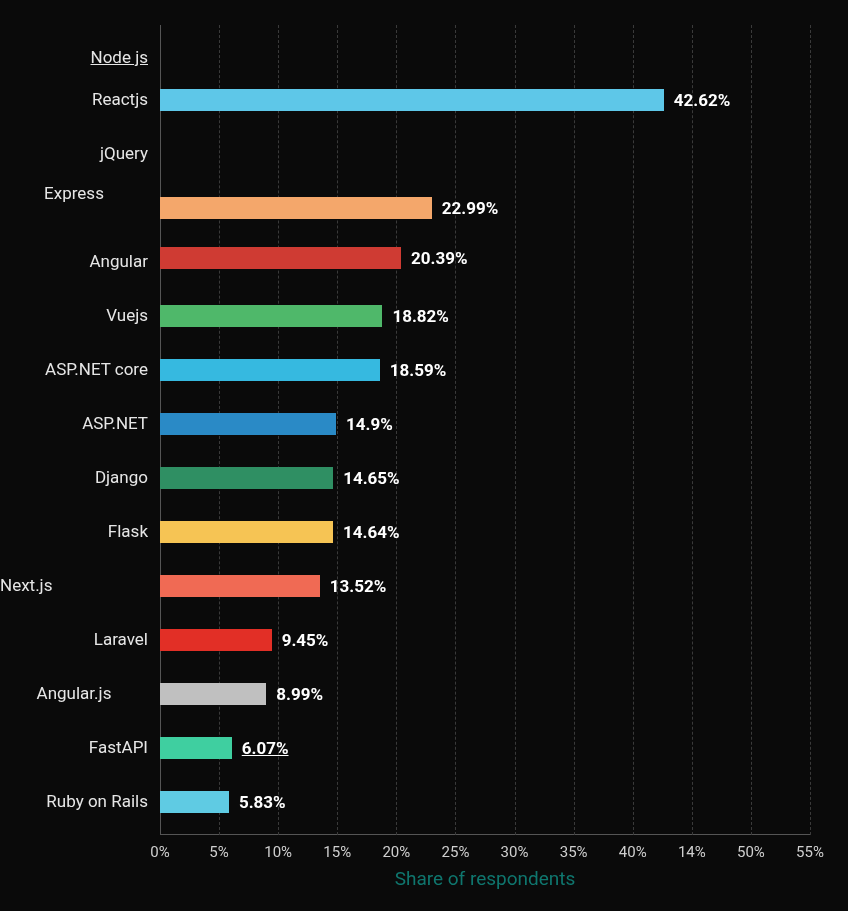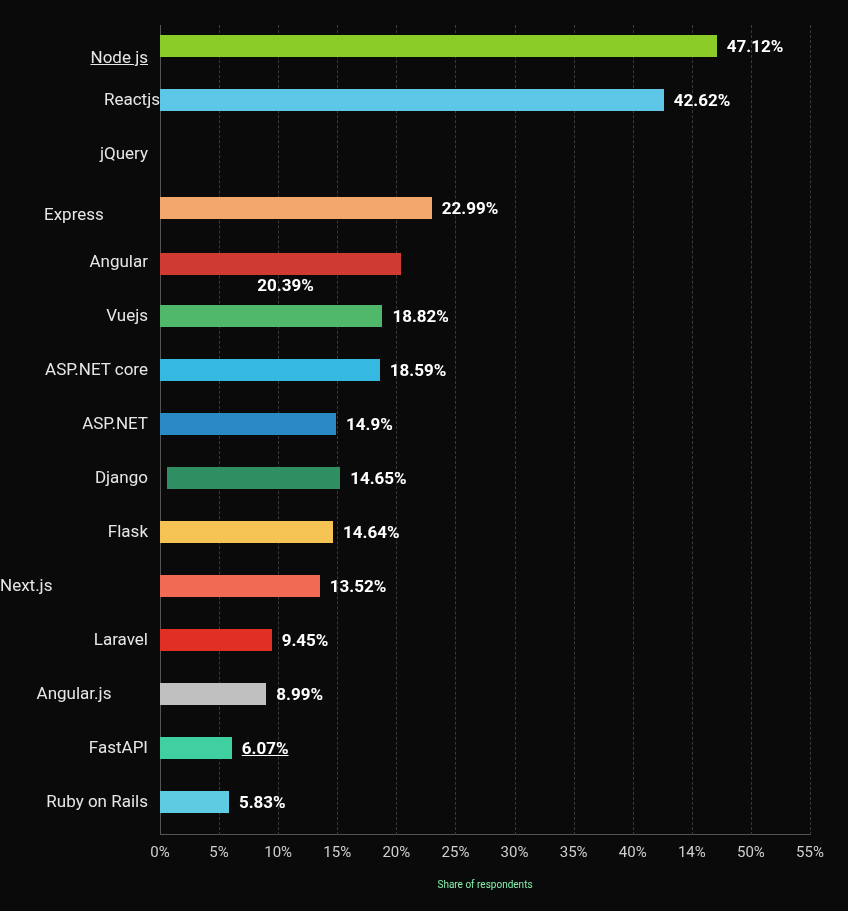--- a/index.html
+++ b/index.html
@@ -75,22 +75,22 @@
     transform: translate(-50%, 8px);
     font-size: 15px;
     color: #cfcfcf;
     white-space: nowrap;
   }
   .xlabel {
     position: absolute;
     left: 50%;
     transform: translateX(-50%);
     bottom: -55px;
-    font-size: 10px;
-    color: #86efac;
+    font-size: 19px;
+    color: #0f766e;
   }
 </style>
 </head>
 <body>
 
 <div class="chart">
   <div class="plot-area" id="plot" style="left: 160px; top: 25px; width: 650px; height: 810px;">
     <div class="baseline"></div>
     <div class="xlabel">Share of respondents</div>
   <div class="axis-line" style="left: 0px;"></div>
@@ -110,49 +110,45 @@
       <div class="gridline" style="left: 413.636px;"></div>
       <div class="tick-label" style="left: 413.636px;">35%</div>
       <div class="gridline" style="left: 472.727px;"></div>
       <div class="tick-label" style="left: 472.727px;">40%</div>
       <div class="gridline" style="left: 531.818px;"></div>
       <div class="tick-label" style="left: 531.818px;">14%</div>
       <div class="gridline" style="left: 590.909px;"></div>
       <div class="tick-label" style="left: 590.909px;">50%</div>
       <div class="gridline" style="left: 650px;"></div>
       <div class="tick-label" style="left: 650px;">55%</div>
-      <div class="bar-row" style="top: 10px;">
-        <div class="bar" style="width: 556.873px; background: rgb(139, 204, 41);"></div>
-        <div class="bar-label">47.12%</div>
-      </div>
       <div class="bar-row" style="top: 64px;">
         <div class="bar" style="width: 503.691px; background: rgb(94, 199, 232);"></div>
         <div class="bar-label">42.62%</div>
       </div>
       <div class="bar-row" style="top: 172px;">
         <div class="bar" style="width: 271.7px; background: rgb(244, 167, 107);"></div>
         <div class="bar-label">22.99%</div>
       </div>
-      <div class="bar-row" style="top: 228px; flex-direction: column;">
+      <div class="bar-row" style="top: 222px;">
         <div class="bar" style="width: 240.973px; background: rgb(207, 59, 51);"></div>
         <div class="bar-label">20.39%</div>
       </div>
       <div class="bar-row" style="top: 280px;">
         <div class="bar" style="width: 222.418px; background: rgb(79, 184, 106);"></div>
         <div class="bar-label">18.82%</div>
       </div>
       <div class="bar-row" style="top: 334px;">
         <div class="bar" style="width: 219.7px; background: rgb(54, 185, 224);"></div>
         <div class="bar-label">18.59%</div>
       </div>
       <div class="bar-row" style="top: 388px;">
         <div class="bar" style="width: 176.091px; background: rgb(42, 138, 198);"></div>
         <div class="bar-label">14.9%</div>
       </div>
-      <div class="bar-row" style="top: 442px; padding-left: 7px;">
+      <div class="bar-row" style="top: 442px;">
         <div class="bar" style="width: 173.136px; background: rgb(47, 143, 99);"></div>
         <div class="bar-label">14.65%</div>
       </div>
       <div class="bar-row" style="top: 496px;">
         <div class="bar" style="width: 173.018px; background: rgb(246, 196, 84);"></div>
         <div class="bar-label">14.64%</div>
       </div>
       <div class="bar-row" style="top: 550px;">
         <div class="bar" style="width: 159.782px; background: rgb(240, 106, 84);"></div>
         <div class="bar-label">13.52%</div>
@@ -168,23 +164,23 @@
       <div class="bar-row" style="top: 712px; text-decoration: underline;">
         <div class="bar" style="width: 71.7364px; background: rgb(63, 207, 160);"></div>
         <div class="bar-label">6.07%</div>
       </div>
       <div class="bar-row" style="top: 766px;">
         <div class="bar" style="width: 68.9px; background: rgb(95, 203, 227);"></div>
         <div class="bar-label">5.83%</div>
       </div>
     </div>
 <div class="cat-label" style="top: 47px; left: 0px; width: 148px; text-align: right; position: absolute; text-decoration: underline;">Node js</div>
-    <div class="cat-label" style="top: 89px; left: 0px; width: 148px; text-align: right; position: absolute; padding-left: 12px;">Reactjs</div>
+    <div class="cat-label" style="top: 89px; left: 0px; width: 148px; text-align: right; position: absolute;">Reactjs</div>
     <div class="cat-label" style="top: 143px; left: 0px; width: 148px; text-align: right; position: absolute;">jQuery</div>
-    <div class="cat-label" style="top: 204px; left: 0px; width: 148px; text-align: left; position: absolute; margin-left: 44px;">Express</div>
+    <div class="cat-label" style="top: 183px; left: 0px; width: 148px; text-align: center; position: absolute;">Express</div>
     <div class="cat-label" style="top: 251px; left: 0px; width: 148px; text-align: right; position: absolute;">Angular</div>
     <div class="cat-label" style="top: 305px; left: 0px; width: 148px; text-align: right; position: absolute;">Vuejs</div>
     <div class="cat-label" style="top: 359px; left: 0px; width: 148px; text-align: right; position: absolute;">ASP.NET core</div>
     <div class="cat-label" style="top: 413px; left: 0px; width: 148px; text-align: right; position: absolute;">ASP.NET</div>
     <div class="cat-label" style="top: 467px; left: 0px; width: 148px; text-align: right; position: absolute;">Django</div>
     <div class="cat-label" style="top: 521px; left: 0px; width: 148px; text-align: right; position: absolute;">Flask</div>
     <div class="cat-label" style="top: 575px; left: 0px; width: 148px; text-align: left; position: absolute;">Next.js</div>
     <div class="cat-label" style="top: 629px; left: 0px; width: 148px; text-align: right; position: absolute;">Laravel</div>
     <div class="cat-label" style="top: 683px; left: 0px; width: 148px; text-align: center; position: absolute;">Angular.js</div>
     <div class="cat-label" style="top: 737px; left: 0px; width: 148px; text-align: right; position: absolute;">FastAPI</div>

